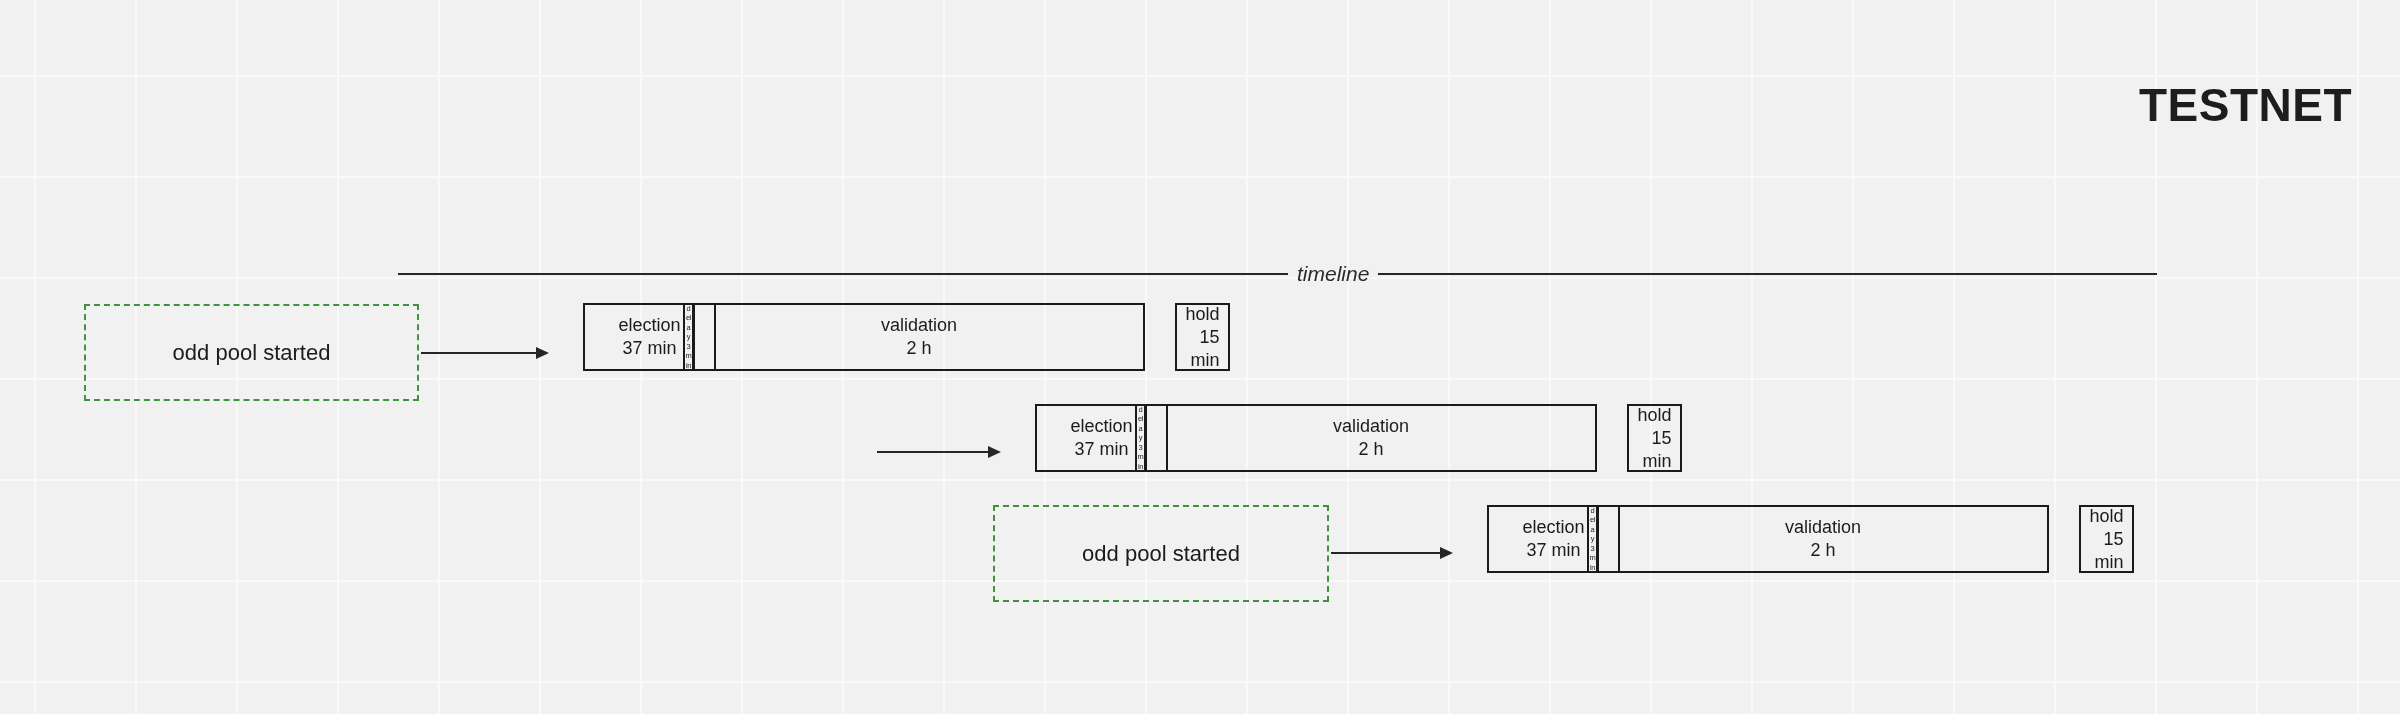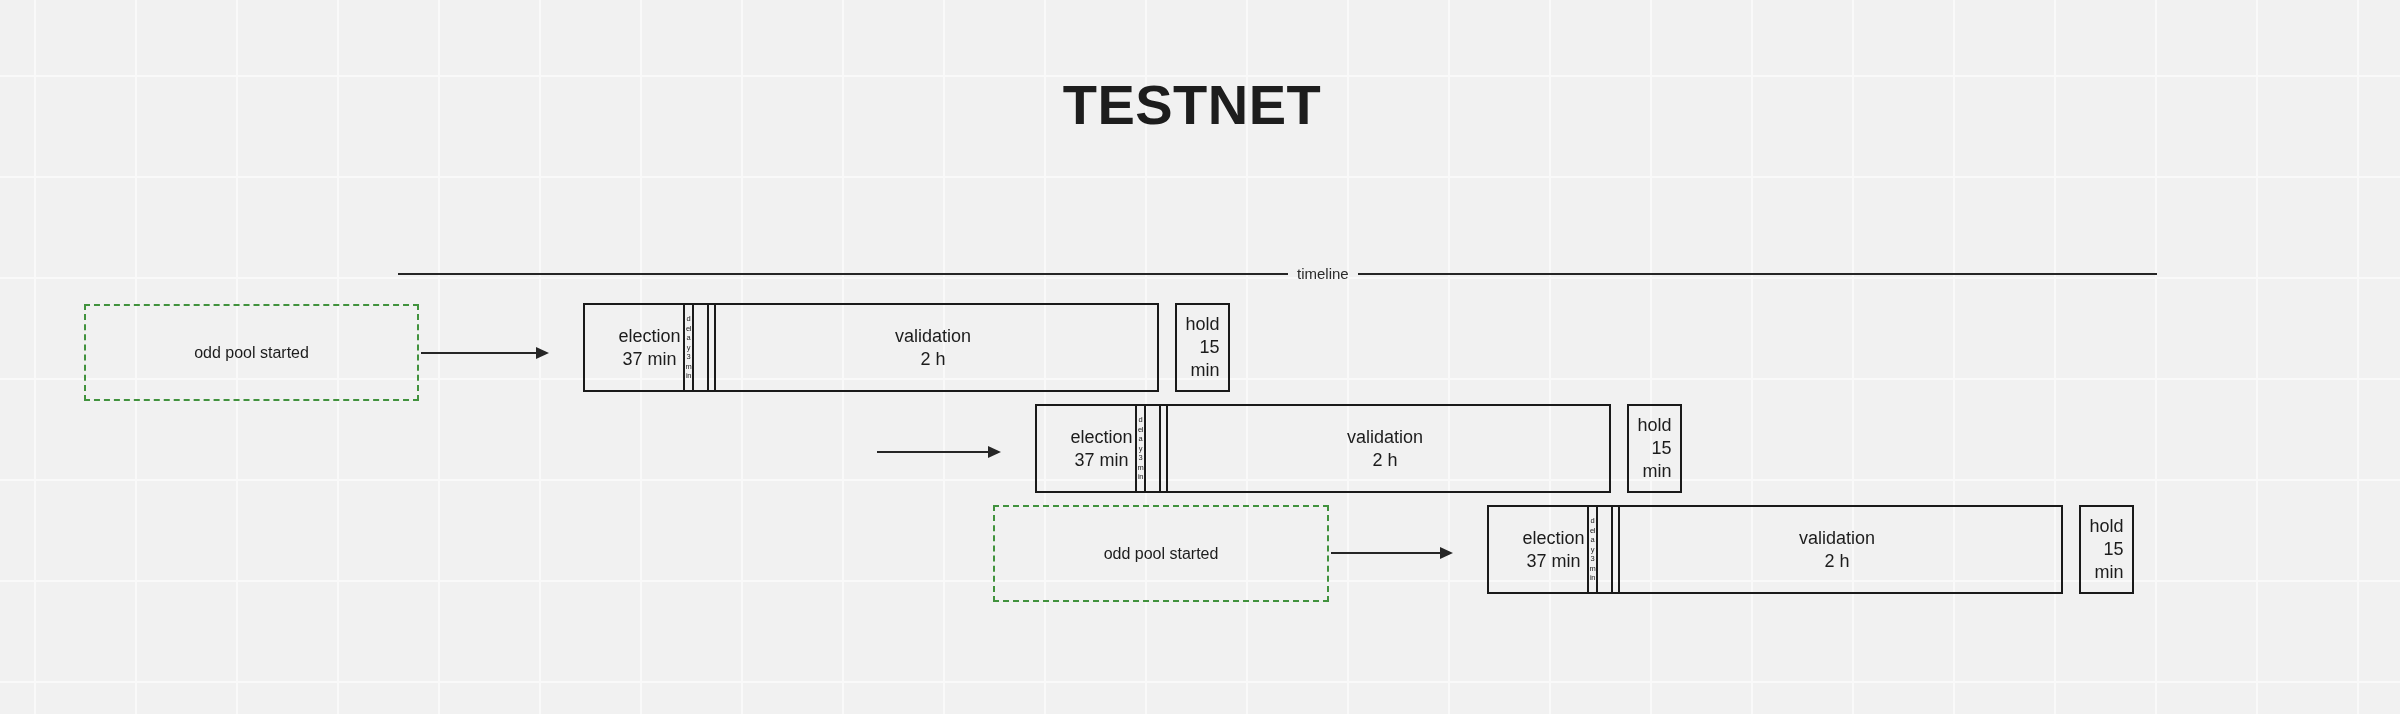--- a/index.html
+++ b/index.html
@@ -10,63 +10,64 @@
     background-image:
       linear-gradient(#f9f9f9 2px, transparent 2px),
       linear-gradient(90deg, #f9f9f9 2px, transparent 2px);
     background-size:101px 101px;
     background-position:34px 75px;
     font-family:"Liberation Sans", sans-serif;
     color:#202020;
     overflow:hidden;
   }
   .title{
-    position:absolute;left:16px;top:70px;width:2352px;
-    text-align:center;
-    font-size:56px;line-height:70px;font-weight:700;
+    position:absolute;left:0;top:70px;width:2352px;
+    text-align:right;
+    font-size:46px;line-height:70px;font-weight:700;
     color:#1d1d1d;letter-spacing:0.5px;
   }
   
   .timeline{
     position:absolute;left:398px;top:262px;width:1759px;height:24px;
     display:flex;align-items:center;
   }
   .tl-seg{border-top:2px solid #262626;height:0;}
   .tl-seg.left{width:890px;}
   .tl-seg.right{flex:1;}
   .tl-label{
-    margin:4px 9px;font-size:15px;color:#2b2b2b;white-space:nowrap;
+    margin:4px 9px;font-size:21px;color:#2b2b2b;white-space:nowrap;
     line-height:24px;
+    font-style:italic;
   }
   
   .dashed{
     position:absolute;box-sizing:border-box;
     border:2px dashed #444;
     display:flex;align-items:center;justify-content:center;
-    text-align:center;font-size:16px;line-height:23px;
+    text-align:center;font-size:22px;line-height:23px;
     color:#1c1c1c;background:transparent;
   }
   .dashed.odd{border-color:var(--odd_pool,#41923d);}
   .dashed.even{border-color:var(--even_pool,#a435b2);}
   
   .cycle-row{position:absolute;width:661px;height:97px;}
   .pbox{
-    position:absolute;top:0;height:89px;box-sizing:border-box;
+    position:absolute;top:0;height:68px;box-sizing:border-box;
     border:2px solid var(--stroke,#1a1a1a);
     display:flex;align-items:center;justify-content:center;
     text-align:center;font-size:18px;line-height:23px;
     color:#1c1c1c;white-space:pre-line;background:transparent;
   }
   .pbox.election{left:0;width:133px;margin-left:36px;}
   .pbox.delay{
     left:136px;width:11px;
     font-size:7.5px;line-height:9.5px;letter-spacing:-0.3px;
     white-space:normal;word-break:break-all;overflow:hidden;
   }
-  .pbox.validation{left:160px;width:452px;}
+  .pbox.validation{left:146px;width:452px;}
   .pbox.hold{left:628px;width:55px;text-align:right;}
   
   .arrow{position:absolute;height:2px;background:#262626;}
   .arrow .head{
     position:absolute;right:-2px;top:-5px;width:0;height:0;
     border-top:6px solid transparent;border-bottom:6px solid transparent;
     border-left:13px solid #262626;
   }
 </style>
 </head>

